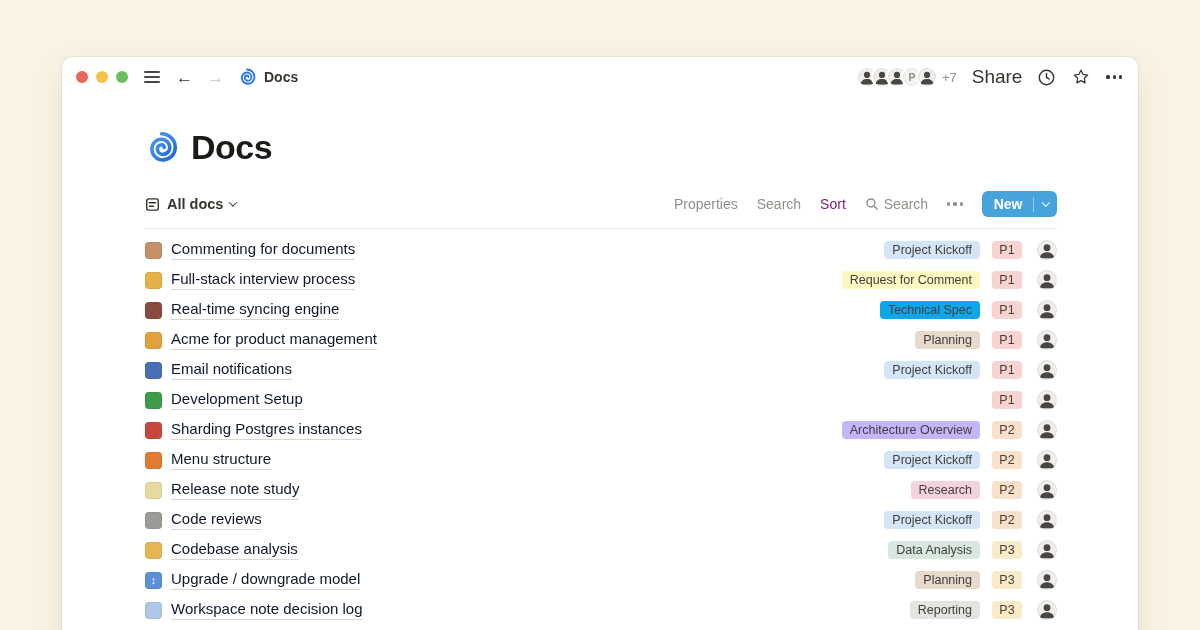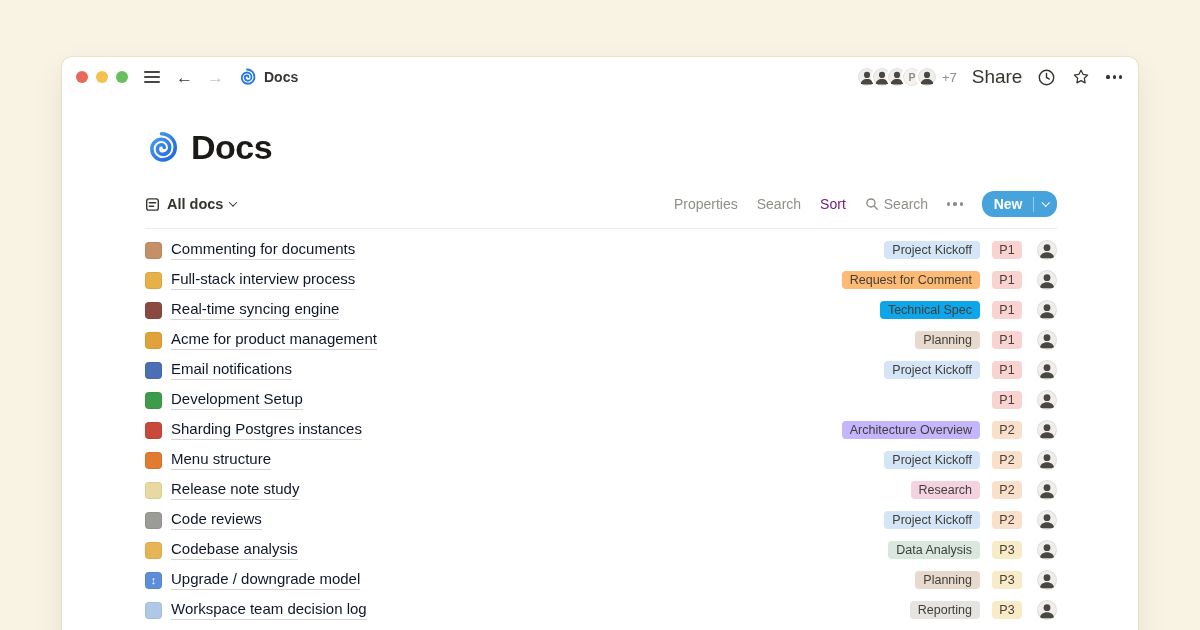--- a/index.html
+++ b/index.html
@@ -55,21 +55,21 @@
   }
   .view-selector { display:flex; align-items:center; gap:7px; font-size:14.5px; font-weight:700; cursor:pointer; }
   .chev { width:6px; height:6px; border-right:1.6px solid currentColor; border-bottom:1.6px solid currentColor;
           transform:rotate(45deg) translate(-1px,-1px); display:inline-block; }
   .toolbar-right { margin-left:auto; display:flex; align-items:center; gap:19px; font-size:14px; color:#8F8E89; }
   .tb-action { cursor:pointer; }
   .tb-action.active { color:#701a75; }
   .search-group { display:flex; align-items:center; gap:5px; cursor:pointer; }
   .new-button {
     display:flex; align-items:center; background:#47A3DB; color:#fff;
-    border-radius:12px; height:26px; cursor:pointer; font-weight:600; font-size:14px;
+    border-radius:6px; height:26px; cursor:pointer; font-weight:600; font-size:14px;
   }
   .new-button .label { padding:0 10px 0 12px; }
   .new-button .divider { width:1px; height:15px; background:rgba(255,255,255,0.45); }
   .new-button .chev-box { padding:0 9px; display:flex; align-items:center; }
   .new-button .chev { border-width:1.8px; width:5.5px; height:5.5px; }
   
   .doc-list { margin-top:6px; }
   .row { display:flex; align-items:center; height:30px; cursor:pointer; }
   .chip {
     width:17px; height:17px; border-radius:4px; flex:none; margin-right:9px;
@@ -230,21 +230,21 @@
                 <circle cx="12" cy="9.2" r="4.1" fill="#4A4742"></circle>
                 <path d="M3.5 22c0-4.8 3.8-7.4 8.5-7.4s8.5 2.6 8.5 7.4" fill="#4A4742"></path>
               </svg>
             </span>
           </span>
         </div>
         <div class="row">
           <span class="chip" style="background: rgb(231, 177, 74);"></span>
           <span class="row-title">Full-stack interview process</span>
           <span class="row-right">
-            <span class="tag" style="background: #fdba74;">Request for Comment</span>
+            <span class="tag" style="background: #fef9c3;">Request for Comment</span>
             <span class="priority" style="background: rgb(249, 211, 208);">P1</span>
             <span class="avatar">
               <svg viewBox="0 0 24 24">
                 <circle cx="12" cy="9.2" r="4.1" fill="#4A4742"></circle>
                 <path d="M3.5 22c0-4.8 3.8-7.4 8.5-7.4s8.5 2.6 8.5 7.4" fill="#4A4742"></path>
               </svg>
             </span>
           </span>
         </div>
         <div class="row">
@@ -381,21 +381,21 @@
             <span class="avatar">
               <svg viewBox="0 0 24 24">
                 <circle cx="12" cy="9.2" r="4.1" fill="#4A4742"></circle>
                 <path d="M3.5 22c0-4.8 3.8-7.4 8.5-7.4s8.5 2.6 8.5 7.4" fill="#4A4742"></path>
               </svg>
             </span>
           </span>
         </div>
         <div class="row">
           <span class="chip" style="background: rgb(175, 200, 232);"></span>
-          <span class="row-title">Workspace team decision log</span>
+          <span class="row-title">Workspace note decision log</span>
           <span class="row-right">
             <span class="tag" style="background: rgb(229, 228, 225);">Reporting</span>
             <span class="priority" style="background: rgb(248, 236, 200);">P3</span>
             <span class="avatar">
               <svg viewBox="0 0 24 24">
                 <circle cx="12" cy="9.2" r="4.1" fill="#4A4742"></circle>
                 <path d="M3.5 22c0-4.8 3.8-7.4 8.5-7.4s8.5 2.6 8.5 7.4" fill="#4A4742"></path>
               </svg>
             </span>
           </span>

